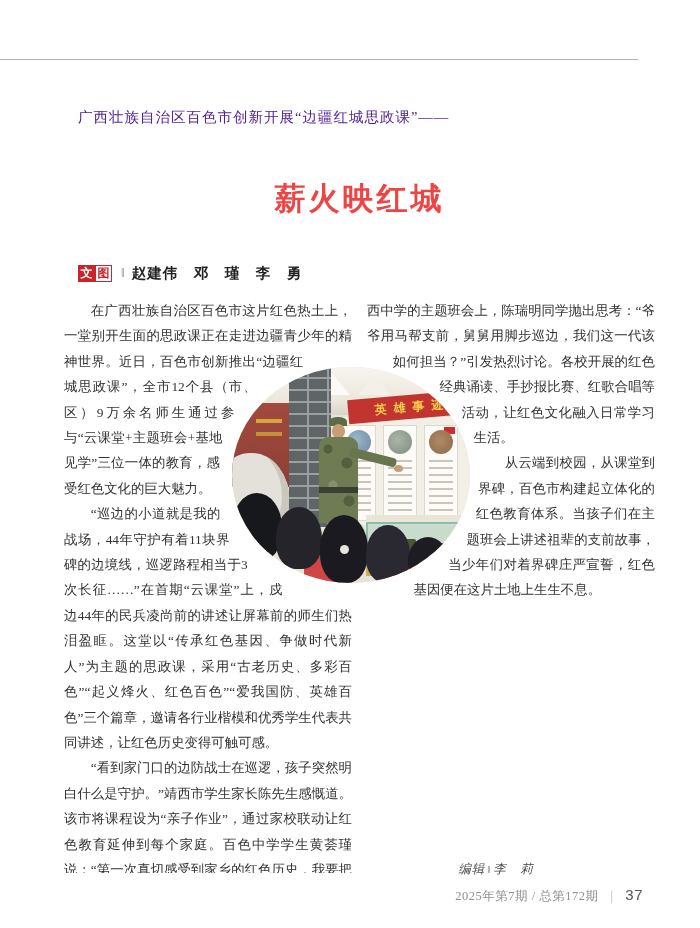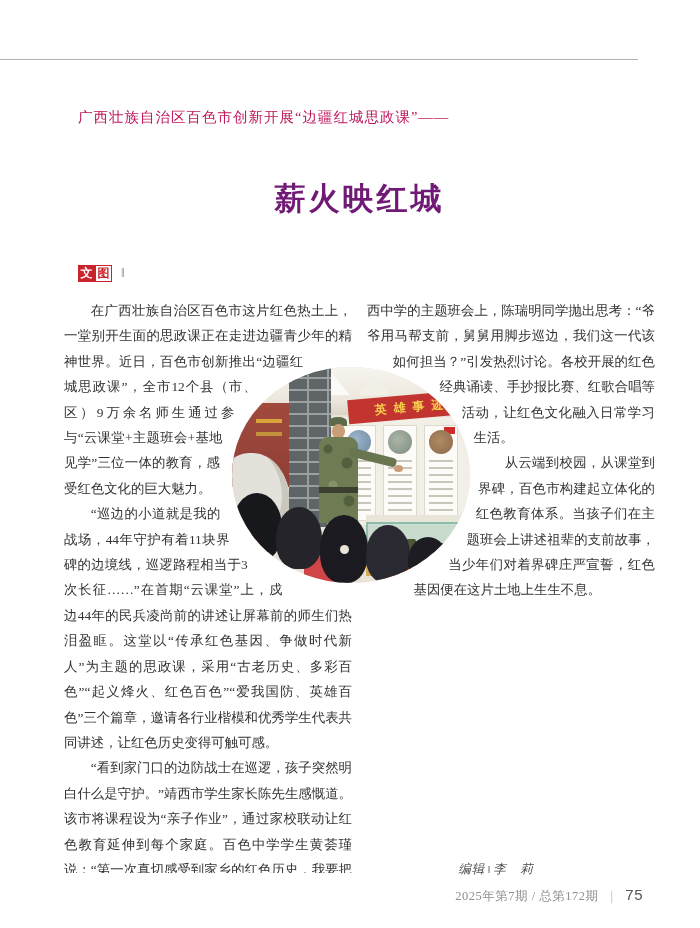--- a/index.html
+++ b/index.html
@@ -1,25 +1,25 @@
 <!DOCTYPE html>
 <html><head>
 <meta charset="utf-8">
 <style>
   * { margin:0; padding:0; box-sizing:border-box; }
   html,body { width:700px; height:928px; background:#ffffff; }
   body { position:relative; font-family:"Liberation Serif","DejaVu Serif",serif; color:#333; overflow:hidden; }
 
   .top-rule { position:absolute; left:0; top:59px; width:638px; height:1px; background:#b3b3b3; }
 
-  .kicker { position:absolute; left:78px; top:108px; font-size:14.5px; letter-spacing:1px; color:#be185d; }
+  .kicker { position:absolute; left:78px; top:108px; font-size:14.5px; letter-spacing:1px; color:#4c1d95; }
 
   .title { position:absolute; left:64px; top:178px; width:591px; text-align:center;
            font-family:"Liberation Sans","DejaVu Sans",sans-serif;
-           font-size:31px; font-weight:900; letter-spacing:3px; color:#701a75; }
+           font-size:31px; font-weight:900; letter-spacing:3px; color:#ef4444; }
 
   .byline { position:absolute; left:78px; top:263px; height:20px; display:flex; align-items:center; }
   .badge { display:inline-block; width:17px; height:17px; line-height:17px; text-align:center;
            font-family:"Liberation Sans","DejaVu Sans",sans-serif; font-size:12px; font-weight:700; }
   .badge-solid { background:#c9242b; color:#fff; }
   .badge-outline { border:1px solid #c9242b; color:#c9242b; background:#fff; line-height:15px; }
   .byline-sep { color:#8a8a8a; margin:0 7px 0 9px; font-size:13px; }
   .authors { font-family:"Liberation Sans","DejaVu Sans",sans-serif; font-weight:700;
              font-size:14.5px; color:#222; letter-spacing:1px; white-space:pre; }
 
@@ -110,20 +110,21 @@
 <div class="top-rule"></div>
 
 <div class="kicker">广西壮族自治区百色市创新开展“边疆红城思政课”——</div>
 
 <div class="title">薪火映红城</div>
 
 <div class="byline">
   <span class="badge badge-solid">文</span>
   <span class="badge badge-outline">图</span>
   <span class="byline-sep">‖</span>
+  <span class="authors">赵建伟　邓　瑾　李　勇</span>
 </div>
 
 <div class="columns">
   <div class="col col-left">
     <div class="spacer-left"></div>
     <p class="indent">在广西壮族自治区百色市这片红色热土上，一堂别开生面的思政课正在走进边疆青少年的精神世界。近日，百色市创新推出“边疆红城思政课”，全市12个县（市、区）9万余名师生通过参与“云课堂+主题班会+基地见学”三位一体的教育，感受红色文化的巨大魅力。</p>
     <p class="indent">“巡边的小道就是我的战场，44年守护有着11块界碑的边境线，巡逻路程相当于3次长征……”在首期“云课堂”上，戍边44年的民兵凌尚前的讲述让屏幕前的师生们热泪盈眶。这堂以“传承红色基因、争做时代新人”为主题的思政课，采用“古老历史、多彩百色”“起义烽火、红色百色”“爱我国防、英雄百色”三个篇章，邀请各行业楷模和优秀学生代表共同讲述，让红色历史变得可触可感。</p>
     <p class="indent">“看到家门口的边防战士在巡逻，孩子突然明白什么是守护。”靖西市学生家长陈先生感慨道。该市将课程设为“亲子作业”，通过家校联动让红色教育延伸到每个家庭。百色中学学生黄荟瑾说：“第一次真切感受到家乡的红色历史，我要把爱国情怀转化为实际行动。”</p>
 
   </div>
@@ -179,14 +180,14 @@
   <div class="ph-h4"></div>
   <div class="ph-h5"></div>
   <div class="ph-tie"></div>
 </div>
 
 <div class="editor-line">
   <span class="ed">编辑</span><span class="ed-sep">‖</span><span class="ed-name">李　莉</span>
 </div>
 
 <div class="issue-line">
-  <span>2025年第7期 / 总第172期</span><span class="issue-div">｜</span><span class="pagenum">75</span>
+  <span>2025年第7期 / 总第172期</span><span class="issue-div">｜</span><span class="pagenum">37</span>
 </div>
 
 </body></html>

